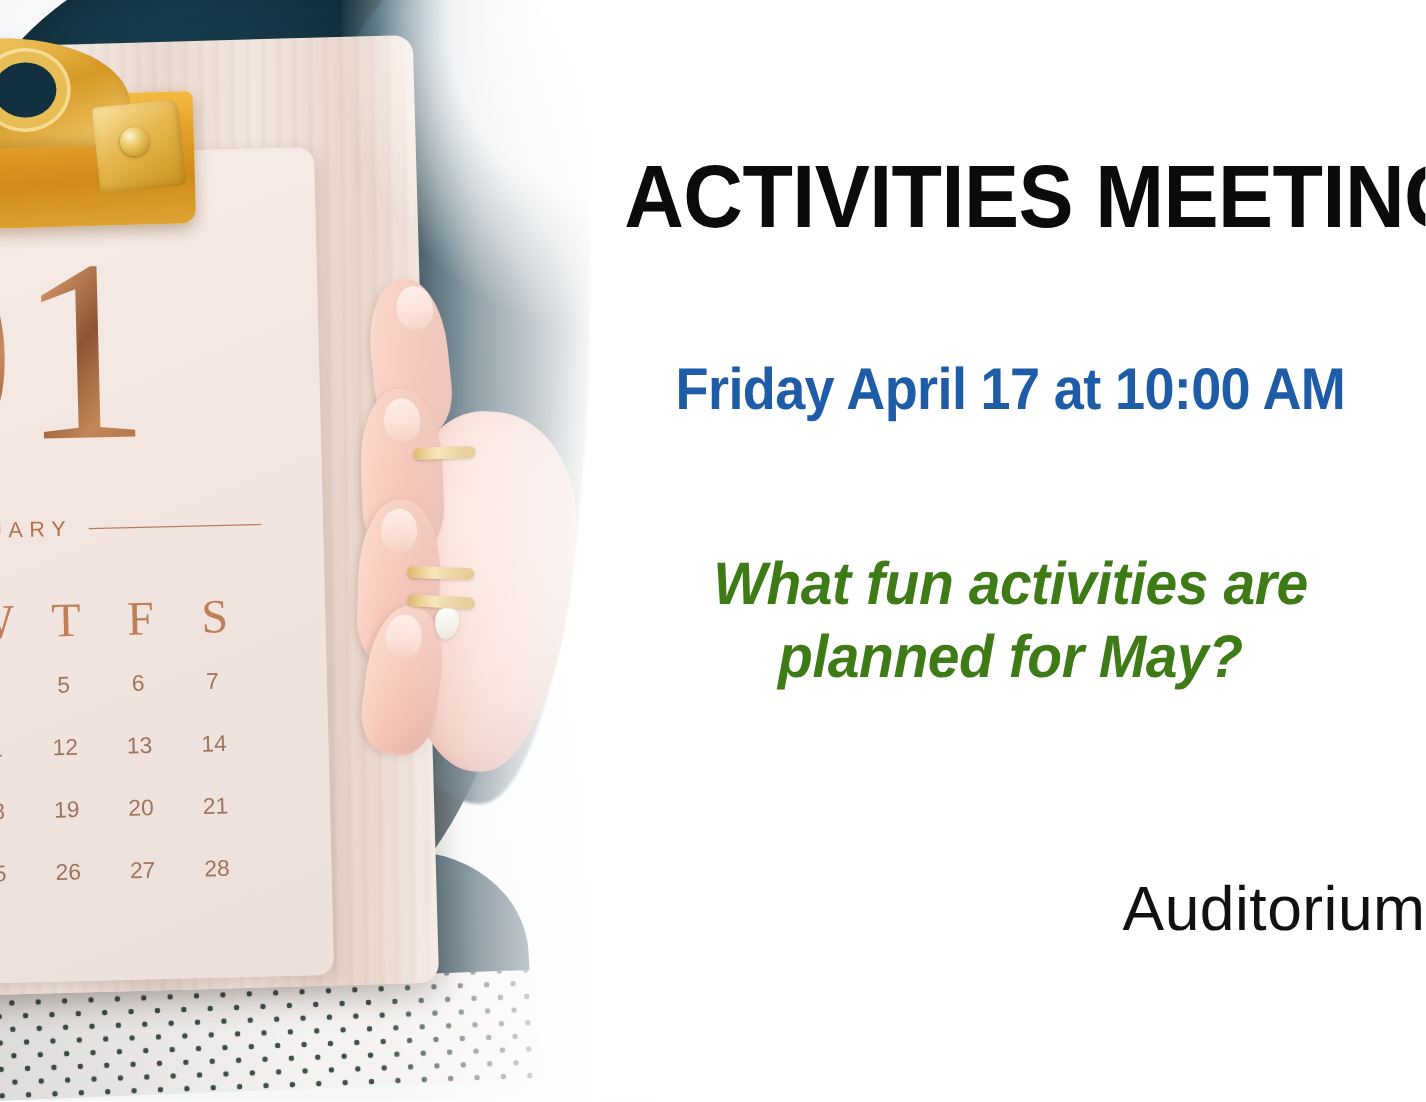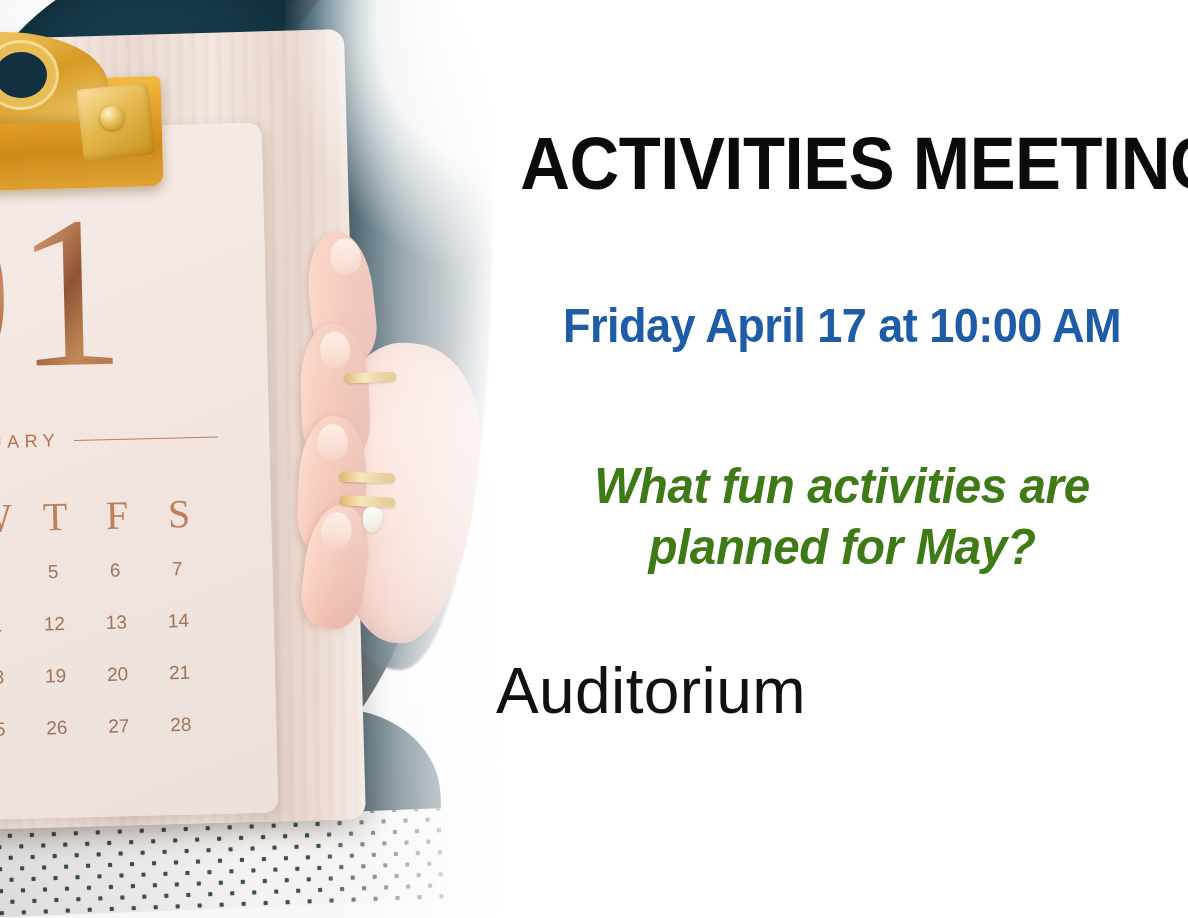--- a/index.html
+++ b/index.html
@@ -366,26 +366,26 @@
     font-size:50px;
     line-height:1.22;
     letter-spacing:-0.4px;
     color:#3E7A16;
     transform:scaleX(.95);
     transform-origin:center;
   }
 
   .venue {
     position:absolute;
-    left:0; top:656px;
+    left:0; top:730px;
     width:692px;
-    text-align:left;
+    text-align:right;
     font-family:"Liberation Sans","DejaVu Sans", sans-serif;
     font-weight:400;
-    font-size:64px;
+    font-size:52px;
     line-height:1.1;
     letter-spacing:0.4px;
     color:#111111;
   }
 </style>
 </head>
 <body>
 
 <div class="slide">
 

